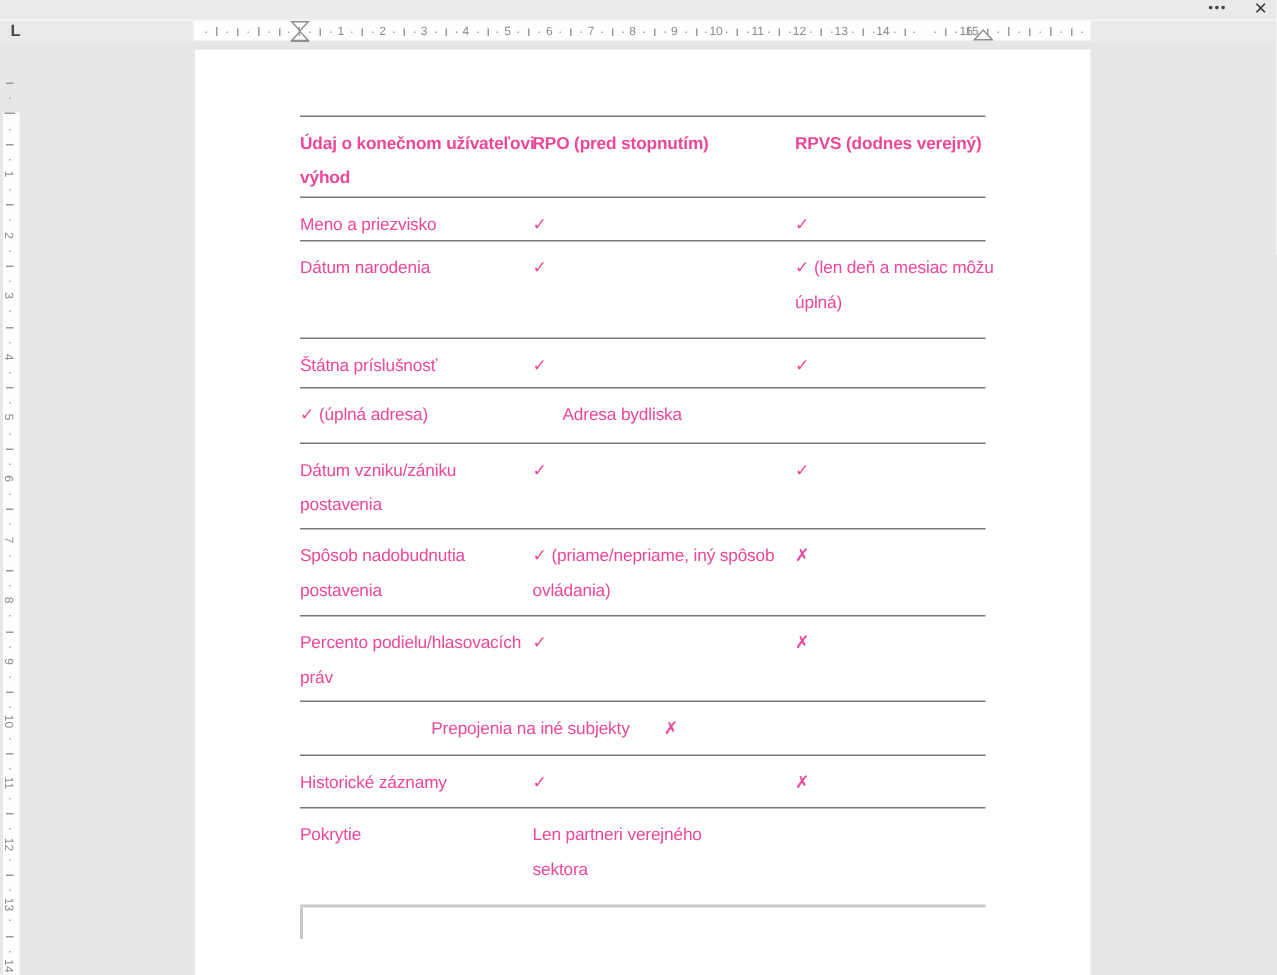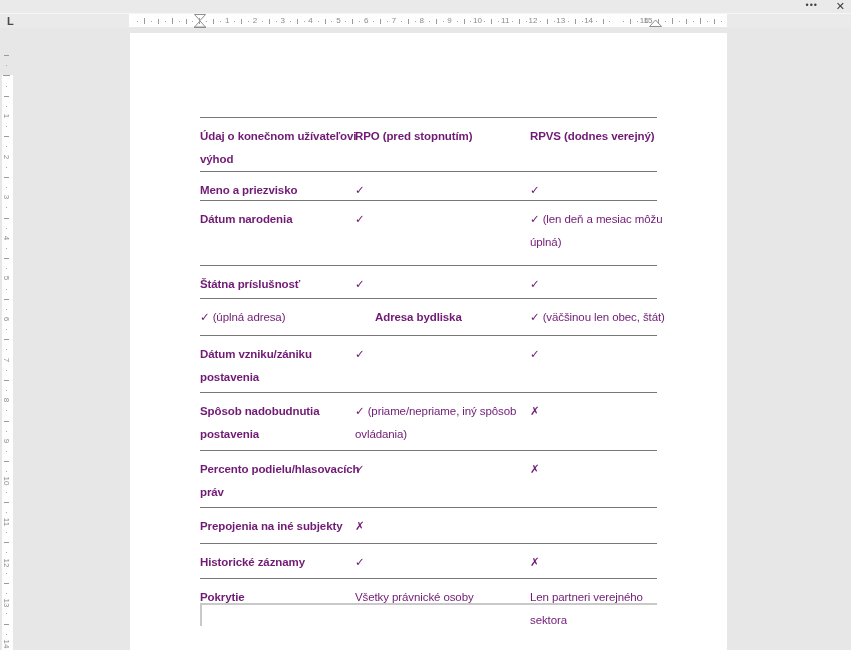--- a/index.html
+++ b/index.html
@@ -29,25 +29,25 @@
   .canvas{position:absolute;left:0;top:28px;width:851px;height:622px;background:#e7e7e7;}
   .vruler{position:absolute;left:0;top:0;width:13px;height:622px;}
   .vwhite{position:absolute;left:2px;top:47px;width:11px;height:575px;background:#fefefe;}
   .vtick{position:absolute;height:1px;background:#9a9a9a;}
   .vdot{position:absolute;width:1px;height:1px;background:#a8a8a8;}
   .vnum{position:absolute;left:0;width:13px;height:12px;display:flex;align-items:center;
     justify-content:center;font-size:8px;color:#8b8b8b;transform:rotate(90deg);}
   .page{position:absolute;left:130px;top:5px;width:597px;height:617px;background:#ffffff;}
 
   
-  .doctable{position:absolute;left:70px;top:44px;width:457px;color:#701a75;margin-top:40px;}
+  .doctable{position:absolute;left:70px;top:44px;width:457px;color:#ec4899;}
   .trow{display:flex;box-sizing:border-box;border-top:1px solid #777;}
   .tcell{box-sizing:border-box;padding-top:7px;line-height:23px;font-size:11.5px;
     letter-spacing:-0.1px;white-space:pre;overflow:visible;}
-  .tcell.c0{width:155px;font-weight:bold;}
+  .tcell.c0{width:155px;font-weight:normal;}
   .tcell.c1{width:175px;}
   .tcell.c2{width:127px;}
   .trow.bold .tcell{font-weight:bold;}
 
   
   .frame{position:absolute;left:70px;top:570px;width:457px;border-top:2px solid #c9c9c9;}
   .frame-left{position:absolute;left:0;top:0;width:2px;height:21px;background:#c9c9c9;}
 </style>
 </head>
 <body>
@@ -242,53 +242,51 @@
 úplná)</div>
           </div>
           <div class="trow" style="height: 33px;">
             <div class="tcell c0">Štátna príslušnosť</div>
             <div class="tcell c1">✓</div>
             <div class="tcell c2">✓</div>
           </div>
           <div class="trow" style="height: 37px;">
             <div class="tcell c1">✓ (úplná adresa)</div>
             <div class="tcell c0">Adresa bydliska</div>
-            <div class="tcell c2">✓ (väčšinou len obec, štát)</div>
           </div>
           <div class="trow" style="height: 57px; justify-content: center;">
             <div class="tcell c0">Dátum vzniku/zániku
 postavenia</div>
             <div class="tcell c1">✓</div>
             <div class="tcell c2">✓</div>
           </div>
           <div class="trow" style="height: 58px;">
             <div class="tcell c0">Spôsob nadobudnutia
 postavenia</div>
             <div class="tcell c1">✓ (priame/nepriame, iný spôsob
 ovládania)</div>
             <div class="tcell c2">✗</div>
           </div>
           <div class="trow" style="height: 57px;">
             <div class="tcell c0">Percento podielu/hlasovacích
 práv</div>
             <div class="tcell c1">✓</div>
             <div class="tcell c2">✗</div>
           </div>
-          <div class="trow" style="height: 36px;">
+          <div class="trow" style="height: 36px; justify-content: center;">
             <div class="tcell c0">Prepojenia na iné subjekty</div>
             <div class="tcell c2">✗</div>
           </div>
           <div class="trow" style="height: 35px;">
             <div class="tcell c0">Historické záznamy</div>
             <div class="tcell c1">✓</div>
             <div class="tcell c2">✗</div>
           </div>
           <div class="trow" style="height: 65px;">
             <div class="tcell c0">Pokrytie</div>
-            <div class="tcell c1">Všetky právnické osoby</div>
             <div class="tcell c2">Len partneri verejného
 sektora</div>
           </div>
         </div>
       <div class="frame">
         <div class="frame-left"></div>
       </div>
     </div>
   </div>
 

